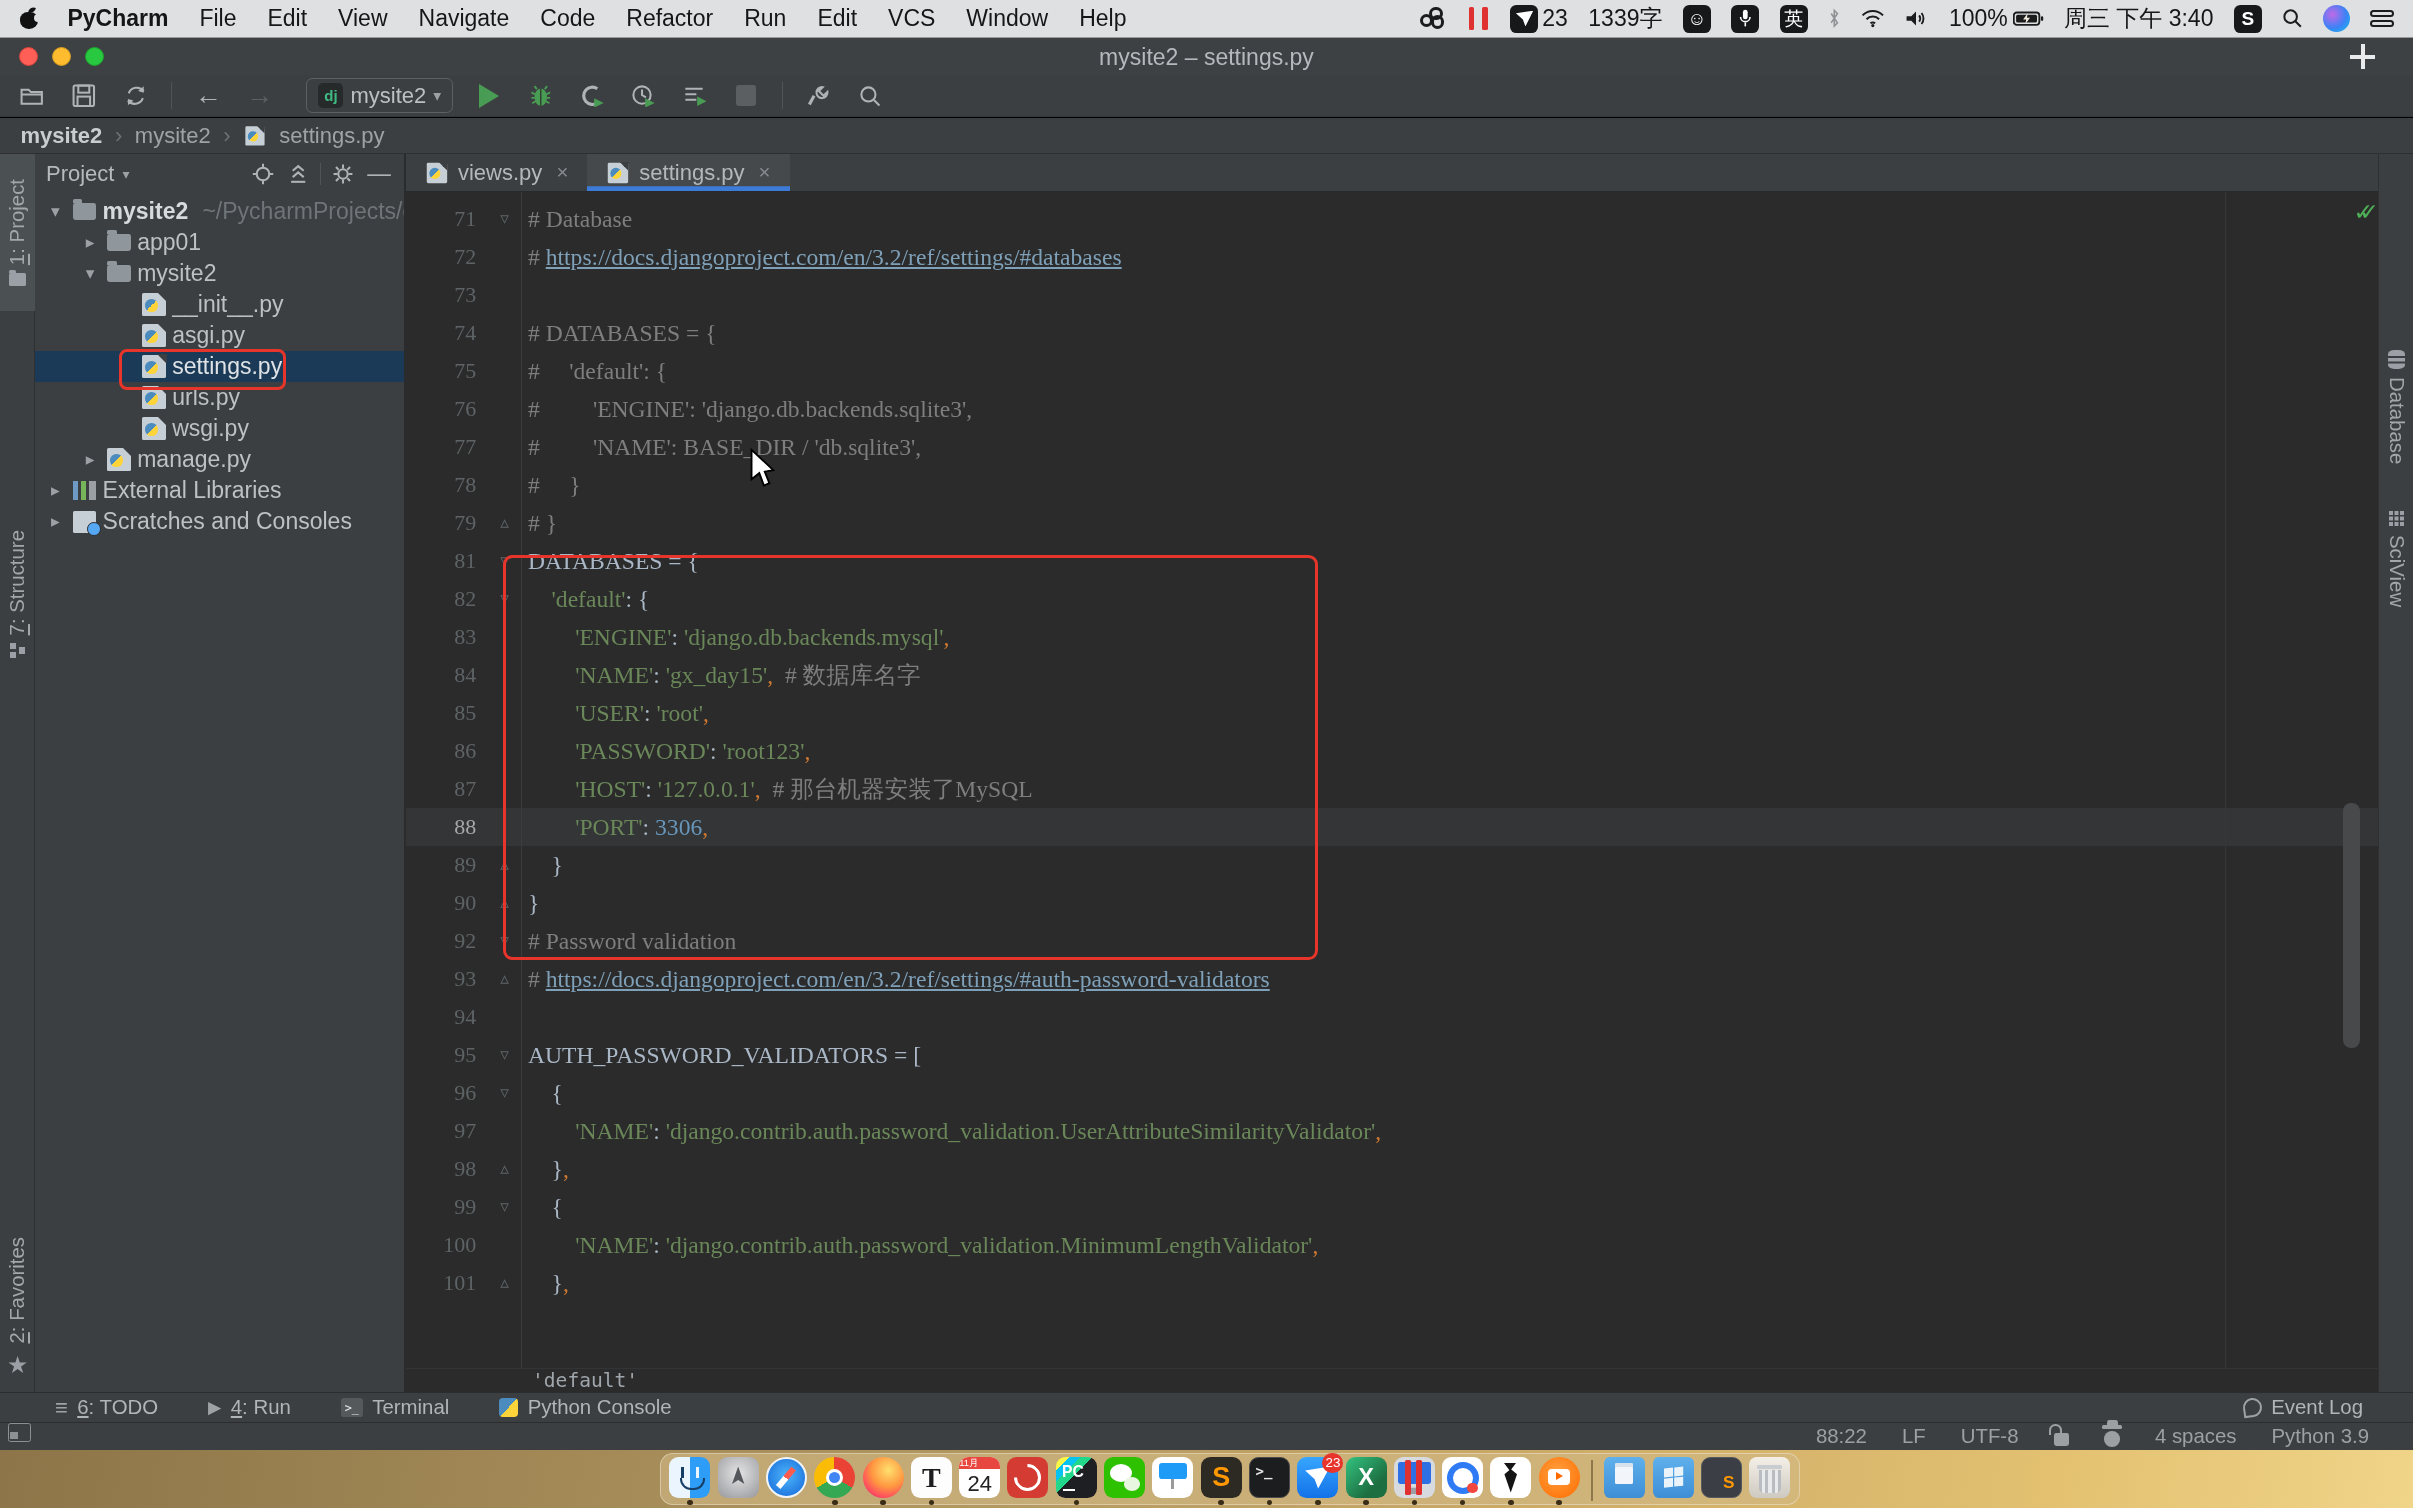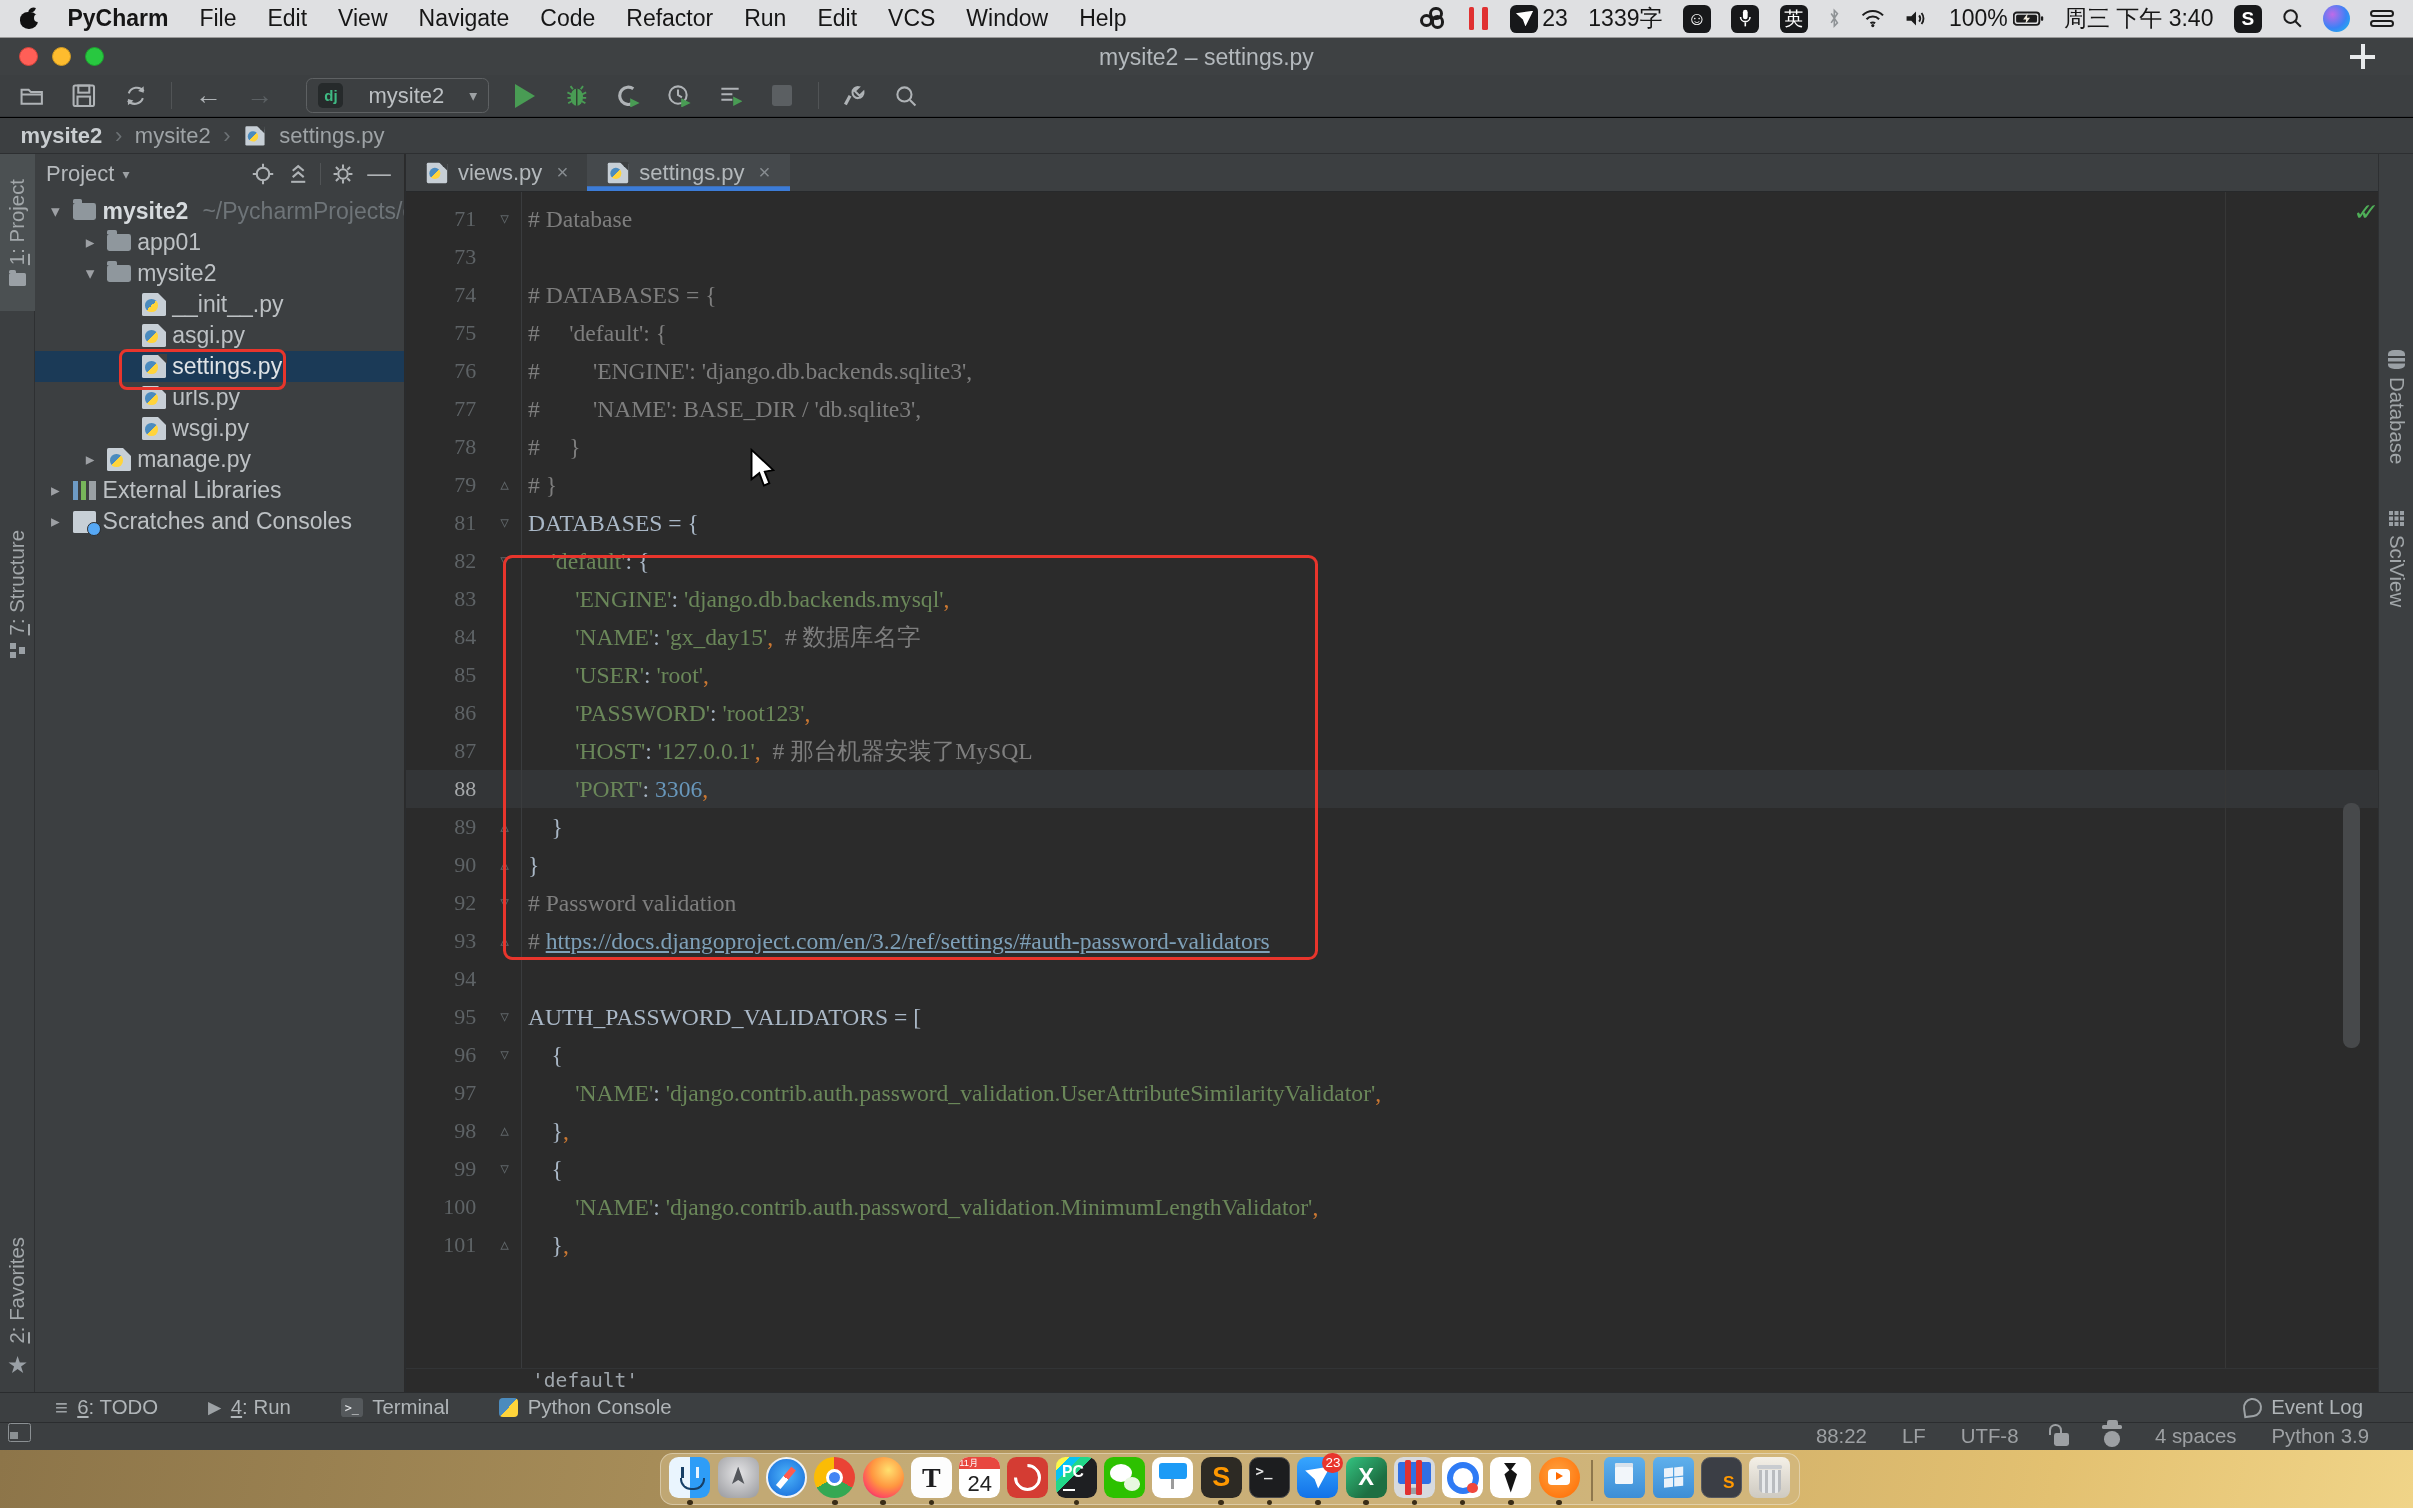--- a/index.html
+++ b/index.html
@@ -45,21 +45,21 @@
   .plus{position:absolute;right:38px;top:6.3px;width:25px;height:25px}
   .plus::before,.plus::after{content:"";position:absolute;background:#e8eaec}
   .plus::before{left:11px;top:0;width:3.9px;height:25px}.plus::after{left:0;top:11px;width:25px;height:3.9px}
 
   .toolbar{position:absolute;left:0;top:75px;width:2413px;height:42px;background:var(--bar);
     display:flex;align-items:center;gap:20.4px;padding-left:17.3px;border-bottom:0.8px solid #333639}
   .tbtn{display:flex;align-items:center;justify-content:center;width:31px;height:31px}
   .tsep{width:0.8px;height:27px;background:#515456}
   .arrowch{font-size:27px;color:#afb3b6;line-height:31px}
   .arrowch.dim{color:#5c6164}
-  .runcfg{display:flex;align-items:center;gap:25px;border:0.8px solid #5e6163;border-radius:6.3px;height:35px;padding:0 11px;margin-left:11px}
+  .runcfg{display:flex;align-items:center;gap:7px;border:0.8px solid #5e6163;border-radius:6.3px;height:35px;padding:0 11px;margin-left:11px}
   .djbox{width:25px;height:25px;background:#262a2b;border-radius:4.7px;color:#3fba83;font-weight:700;font-size:15px;display:flex;align-items:center;justify-content:center}
   .runcfg .lbl{color:#bcc0c3;font-size:22px}
   .runcfg .car{color:#9da1a4;font-size:15.7px}
   .runtri{width:0;height:0;border-left:20.4px solid var(--green);border-top:12.6px solid transparent;border-bottom:12.6px solid transparent}
   .stopsq{width:20.4px;height:20.4px;background:#5b5f62;border-radius:2.4px}
 
   .crumbbar{position:absolute;left:0;top:118px;width:2413px;height:36px;background:var(--bar);
     display:flex;align-items:center;gap:12.6px;padding-left:20.4px;font-size:22px;color:#9ea3a6;border-bottom:0.8px solid #2d2f31}
   .crumbbar .c0{font-weight:700;color:#c9cdd0}
   .crumb-sep{color:#6d7275}
@@ -542,20 +542,25 @@
           <span class="x">×</span>
         </div>
       </div>
       <div class="codewrap" id="codelines">
           <div class="code-line">
             <span class="gut">71</span>
             <span class="fold">▿</span>
             <span class="txt"><span class="tc"># Database</span></span>
           </div>
           <div class="code-line">
+            <span class="gut">72</span>
+            <span class="fold"></span>
+            <span class="txt"><span class="tc"># </span><span class="tl">https://docs.djangoproject.com/en/3.2/ref/settings/#databases</span></span>
+          </div>
+          <div class="code-line">
             <span class="gut">73</span>
             <span class="fold"></span>
             <span class="txt"></span>
           </div>
           <div class="code-line">
             <span class="gut">74</span>
             <span class="fold"></span>
             <span class="txt"><span class="tc"># DATABASES = {</span></span>
           </div>
           <div class="code-line">

